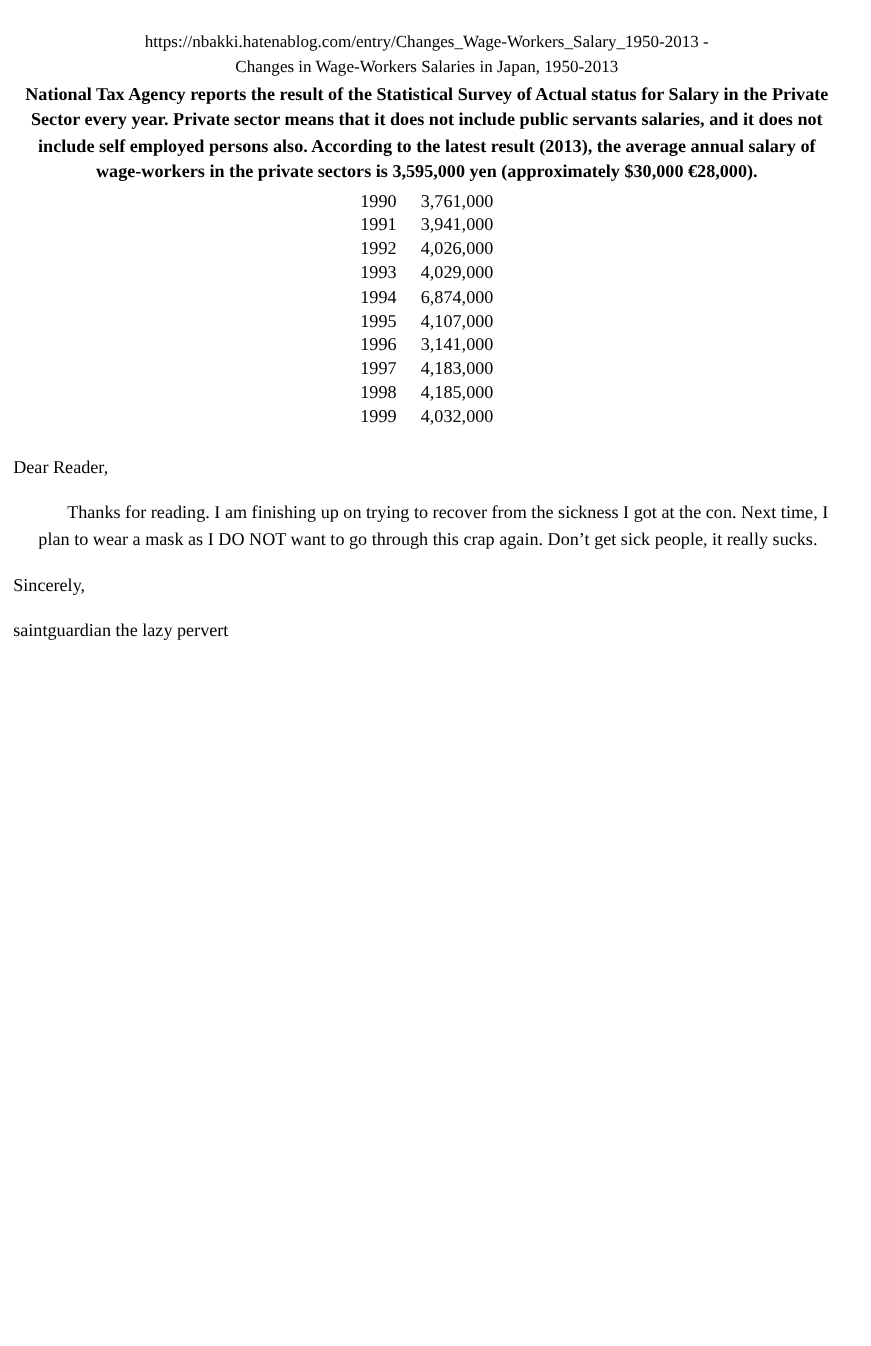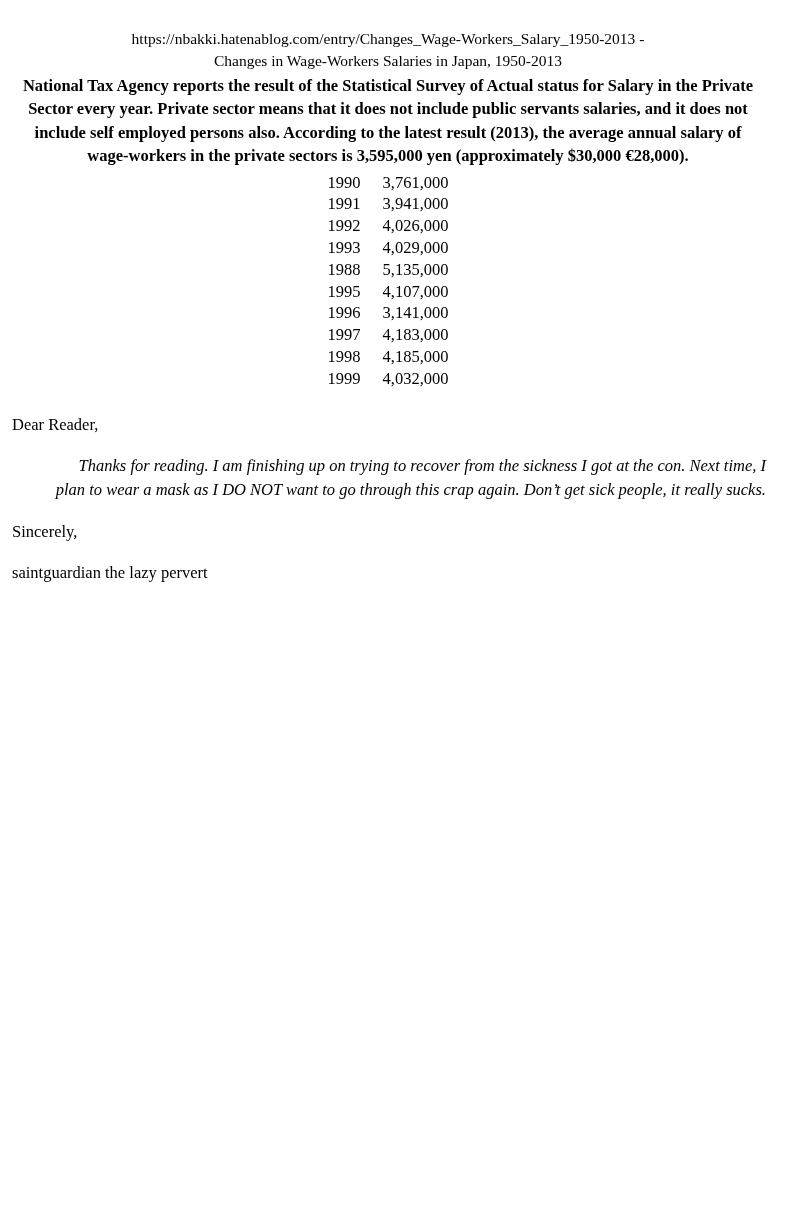--- a/index.html
+++ b/index.html
@@ -63,23 +63,22 @@
     margin-top: 24px;
     font-size: 16.5px;
     line-height: 1.45;
     padding-left: 2px;
   }
   .letter p {
     margin: 0 0 17px 0;
   }
   .letter p.body-para {
     text-indent: 36px;
-    text-align: right;
+    text-align: center;
     margin-bottom: 18px;
-    font-style: italic;
   }
   .letter p.sig-name {
     margin-bottom: 0;
   }
   .letter p.sig-email {
     margin-bottom: 0;
   }
 </style>
 </head>
 <body>
@@ -106,22 +105,22 @@
         </tr>
         <tr>
           <td class="year">1992</td>
           <td class="amount">4,026,000</td>
         </tr>
         <tr>
           <td class="year">1993</td>
           <td class="amount">4,029,000</td>
         </tr>
         <tr>
-          <td class="year">1988</td>
-          <td class="amount">5,135,000</td>
+          <td class="year">1994</td>
+          <td class="amount">6,874,000</td>
         </tr>
         <tr>
           <td class="year">1995</td>
           <td class="amount">4,107,000</td>
         </tr>
         <tr>
           <td class="year">1996</td>
           <td class="amount">3,141,000</td>
         </tr>
         <tr>

